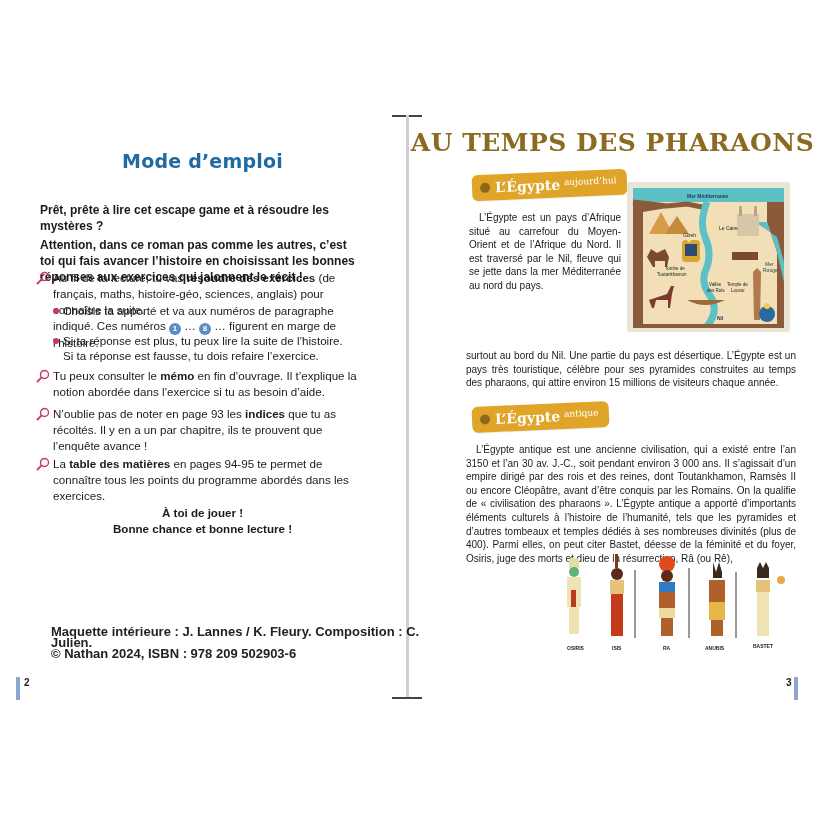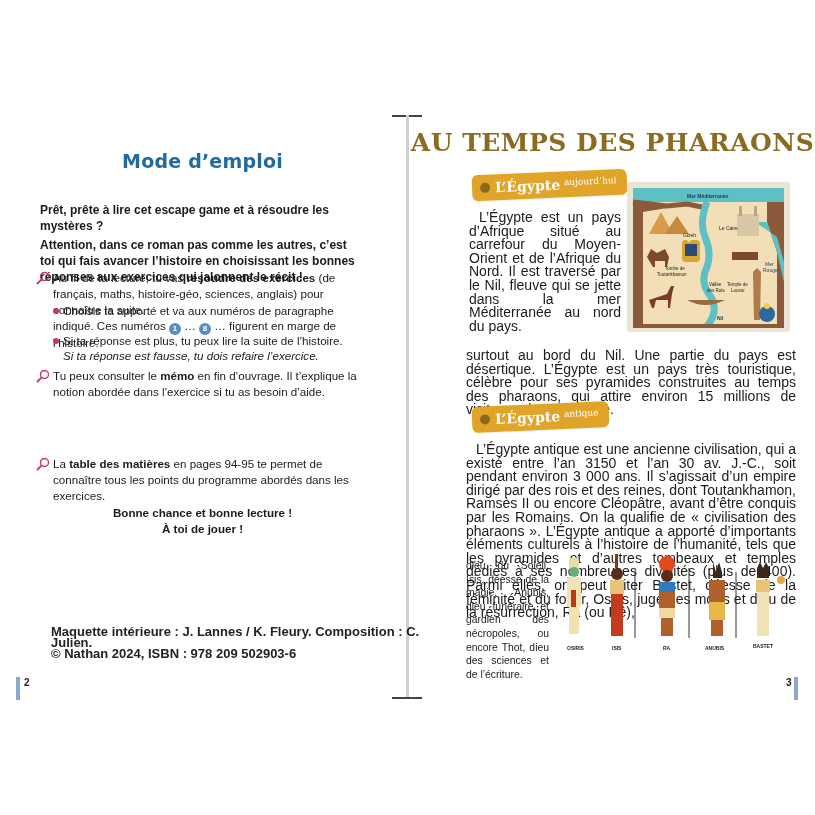--- a/index.html
+++ b/index.html
@@ -34,21 +34,21 @@
   .pbar { position:absolute; top:677px; width:4px; height:23px; background:#8ba7d0; }
 
   
   .ph-title { position:absolute; left:0; width:405px; top:128px; text-align:center;
               font-family:"DejaVu Serif", serif; font-weight:bold; font-size:25px; color:#8b6a22; letter-spacing:0.5px; }
   .tag { position:absolute; height:26px; border-radius:6px; background:#e0a429; transform:rotate(-2.5deg);
          color:#fff; display:flex; align-items:center; padding:0 10px 0 8px; box-shadow:0 1px 0 rgba(0,0,0,0.05); }
   .tag .tdot { width:10px; height:10px; border-radius:50%; background:#8a6a1a; margin-right:5px; }
   .tag .big { font-family:"DejaVu Serif", serif; font-weight:bold; font-size:14px; }
   .tag .small { font-family:"DejaVu Serif", serif; font-size:9px; margin-left:4px; margin-top:-4px; }
-  .body-txt { position:absolute; font-size:14px; line-height:13.6px; text-align:justify; color:#1b1b1b; }
+  .body-txt { position:absolute; font-size:10px; line-height:13.6px; text-align:justify; color:#1b1b1b; }
   .body-txt p { margin:0; text-indent:10px; }
   .map { position:absolute; left:217px; top:182px; width:163px; height:150px; background:#e9e4d4; border-radius:3px; }
   .map svg { width:100%; height:100%; display:block; }
   .gods { position:absolute; left:145px; top:550px; width:240px; height:105px; }
   .gods svg { width:100%; height:100%; display:block; }
 </style>
 </head>
 <body>
 
 <div class="spine-h spine-top"></div>
@@ -70,43 +70,50 @@
     </svg>
     <div class="txt"><span>Au fil de ta lecture, tu vas </span><b>résoudre des exercices</b><span> (de français, maths, histoire-géo, sciences, anglais) pour connaître la suite.</span></div>
   </div>
 
   <div class="sub" style="top:303px;">
     <span class="dot"></span><span>Choisis ta apporté et va aux numéros de paragraphe indiqué. Ces numéros </span><span class="numchip">1</span><span> … </span><span class="numchip">8</span><span> … figurent en marge de l’histoire.</span>
   </div>
 
   <div class="sub" style="top:333px;">
     <span class="dot"></span><span>Si ta réponse est plus, tu peux lire la suite de l’histoire.</span><br>
-    <span style="padding-left:10px;font-style:italic;">Si ta réponse est fausse, tu dois refaire l’exercice.</span>
+    <span style="padding-left:10px;">Si ta réponse est fausse, tu dois refaire l’exercice.</span>
   </div>
 
   <div class="rule" style="top:368px;">
     <svg class="mag" viewBox="0 0 14 14">
       <circle cx="8.5" cy="5.5" r="4" fill="none" stroke="#c33a6a" stroke-width="1.4"></circle>
       <line x1="5.6" y1="8.4" x2="1.5" y2="12.5" stroke="#c33a6a" stroke-width="1.8" stroke-linecap="round"></line>
     </svg>
     <div class="txt"><span>Tu peux consulter le </span><b>mémo</b><span> en fin d’ouvrage. Il t’explique la notion abordée dans l’exercice si tu as besoin d’aide.</span></div>
   </div>
 
+  <div class="rule" style="top:406px;">
+    <svg class="mag" viewBox="0 0 14 14">
+      <circle cx="8.5" cy="5.5" r="4" fill="none" stroke="#c33a6a" stroke-width="1.4"></circle>
+      <line x1="5.6" y1="8.4" x2="1.5" y2="12.5" stroke="#c33a6a" stroke-width="1.8" stroke-linecap="round"></line>
+    </svg>
+    <div class="txt"><span>N’oublie pas de noter en page 93 les </span><b>indices</b><span> que tu as récoltés. Il y en a un par chapitre, ils te prouvent que l’enquête avance !</span></div>
+  </div>
 
   <div class="rule" style="top:456px;">
     <svg class="mag" viewBox="0 0 14 14">
       <circle cx="8.5" cy="5.5" r="4" fill="none" stroke="#c33a6a" stroke-width="1.4"></circle>
       <line x1="5.6" y1="8.4" x2="1.5" y2="12.5" stroke="#c33a6a" stroke-width="1.8" stroke-linecap="round"></line>
     </svg>
     <div class="txt"><span>La </span><b>table des matières</b><span> en pages 94-95 te permet de connaître tous les points du programme abordés dans les exercices.</span></div>
   </div>
 
   <div class="closing">
+    <div>À toi de jouer !</div>
     <div>Bonne chance et bonne lecture !</div>
-    <div>À toi de jouer !</div>
   </div>
 
   <div class="credits">
     <div>Maquette intérieure : J. Lannes / K. Fleury. Composition : C. Julien.</div>
     <div>© Nathan 2024, ISBN : 978 209 502903-6</div>
   </div>
 
   <div class="pbar" style="left:16px;"></div>
   <div class="pnum" style="left:24px;">2</div>
 </div>
@@ -185,23 +192,20 @@
 
   <div class="tag" style="left:62px; top:404px;">
     <span class="tdot"></span>
     <span class="big">L’Égypte</span>
     <span class="small">antique</span>
   </div>
 
   <div class="body-txt" style="left:56px; top:443px; width:330px;">
     <p>L’Égypte antique est une ancienne civilisation, qui a existé entre l’an 3150 et l’an 30 av. J.-C., soit pendant environ 3 000 ans. Il s’agissait d’un empire dirigé par des rois et des reines, dont Toutankhamon, Ramsès II ou encore Cléopâtre, avant d’être conquis par les Romains. On la qualifie de « civilisation des pharaons ». L’Égypte antique a apporté d’importants éléments culturels à l’histoire de l’humanité, tels que les pyramides et d’autres tombeaux et temples dédiés à ses nombreuses divinités (plus de 400). Parmi elles, on peut citer Bastet, déesse de la féminité et du foyer, Osiris, juge des morts et dieu de la résurrection, Râ (ou Rê),</p>
   </div>
-  <div class="body-txt" style="left:56px; top:559px; width:83px; font-size:10.4px;">
-    <div>dieu du Soleil, Isis, déesse de la magie, Anubis, dieu funéraire et gardien des nécropoles, ou encore Thot, dieu des sciences et de l’écriture.</div>
-  </div>
 
   <div class="gods">
     <svg viewBox="0 0 240 105">
 
       <g>
         <rect x="14" y="8" width="10" height="12" rx="3" fill="#e6dca8"></rect>
         <circle cx="19" cy="22" r="5" fill="#5fb27a"></circle>
         <rect x="12" y="27" width="14" height="30" fill="#efe3b6"></rect>
         <rect x="16" y="40" width="5" height="30" fill="#b83a1c"></rect>
         <rect x="14" y="57" width="10" height="27" fill="#f0e3b0"></rect>

